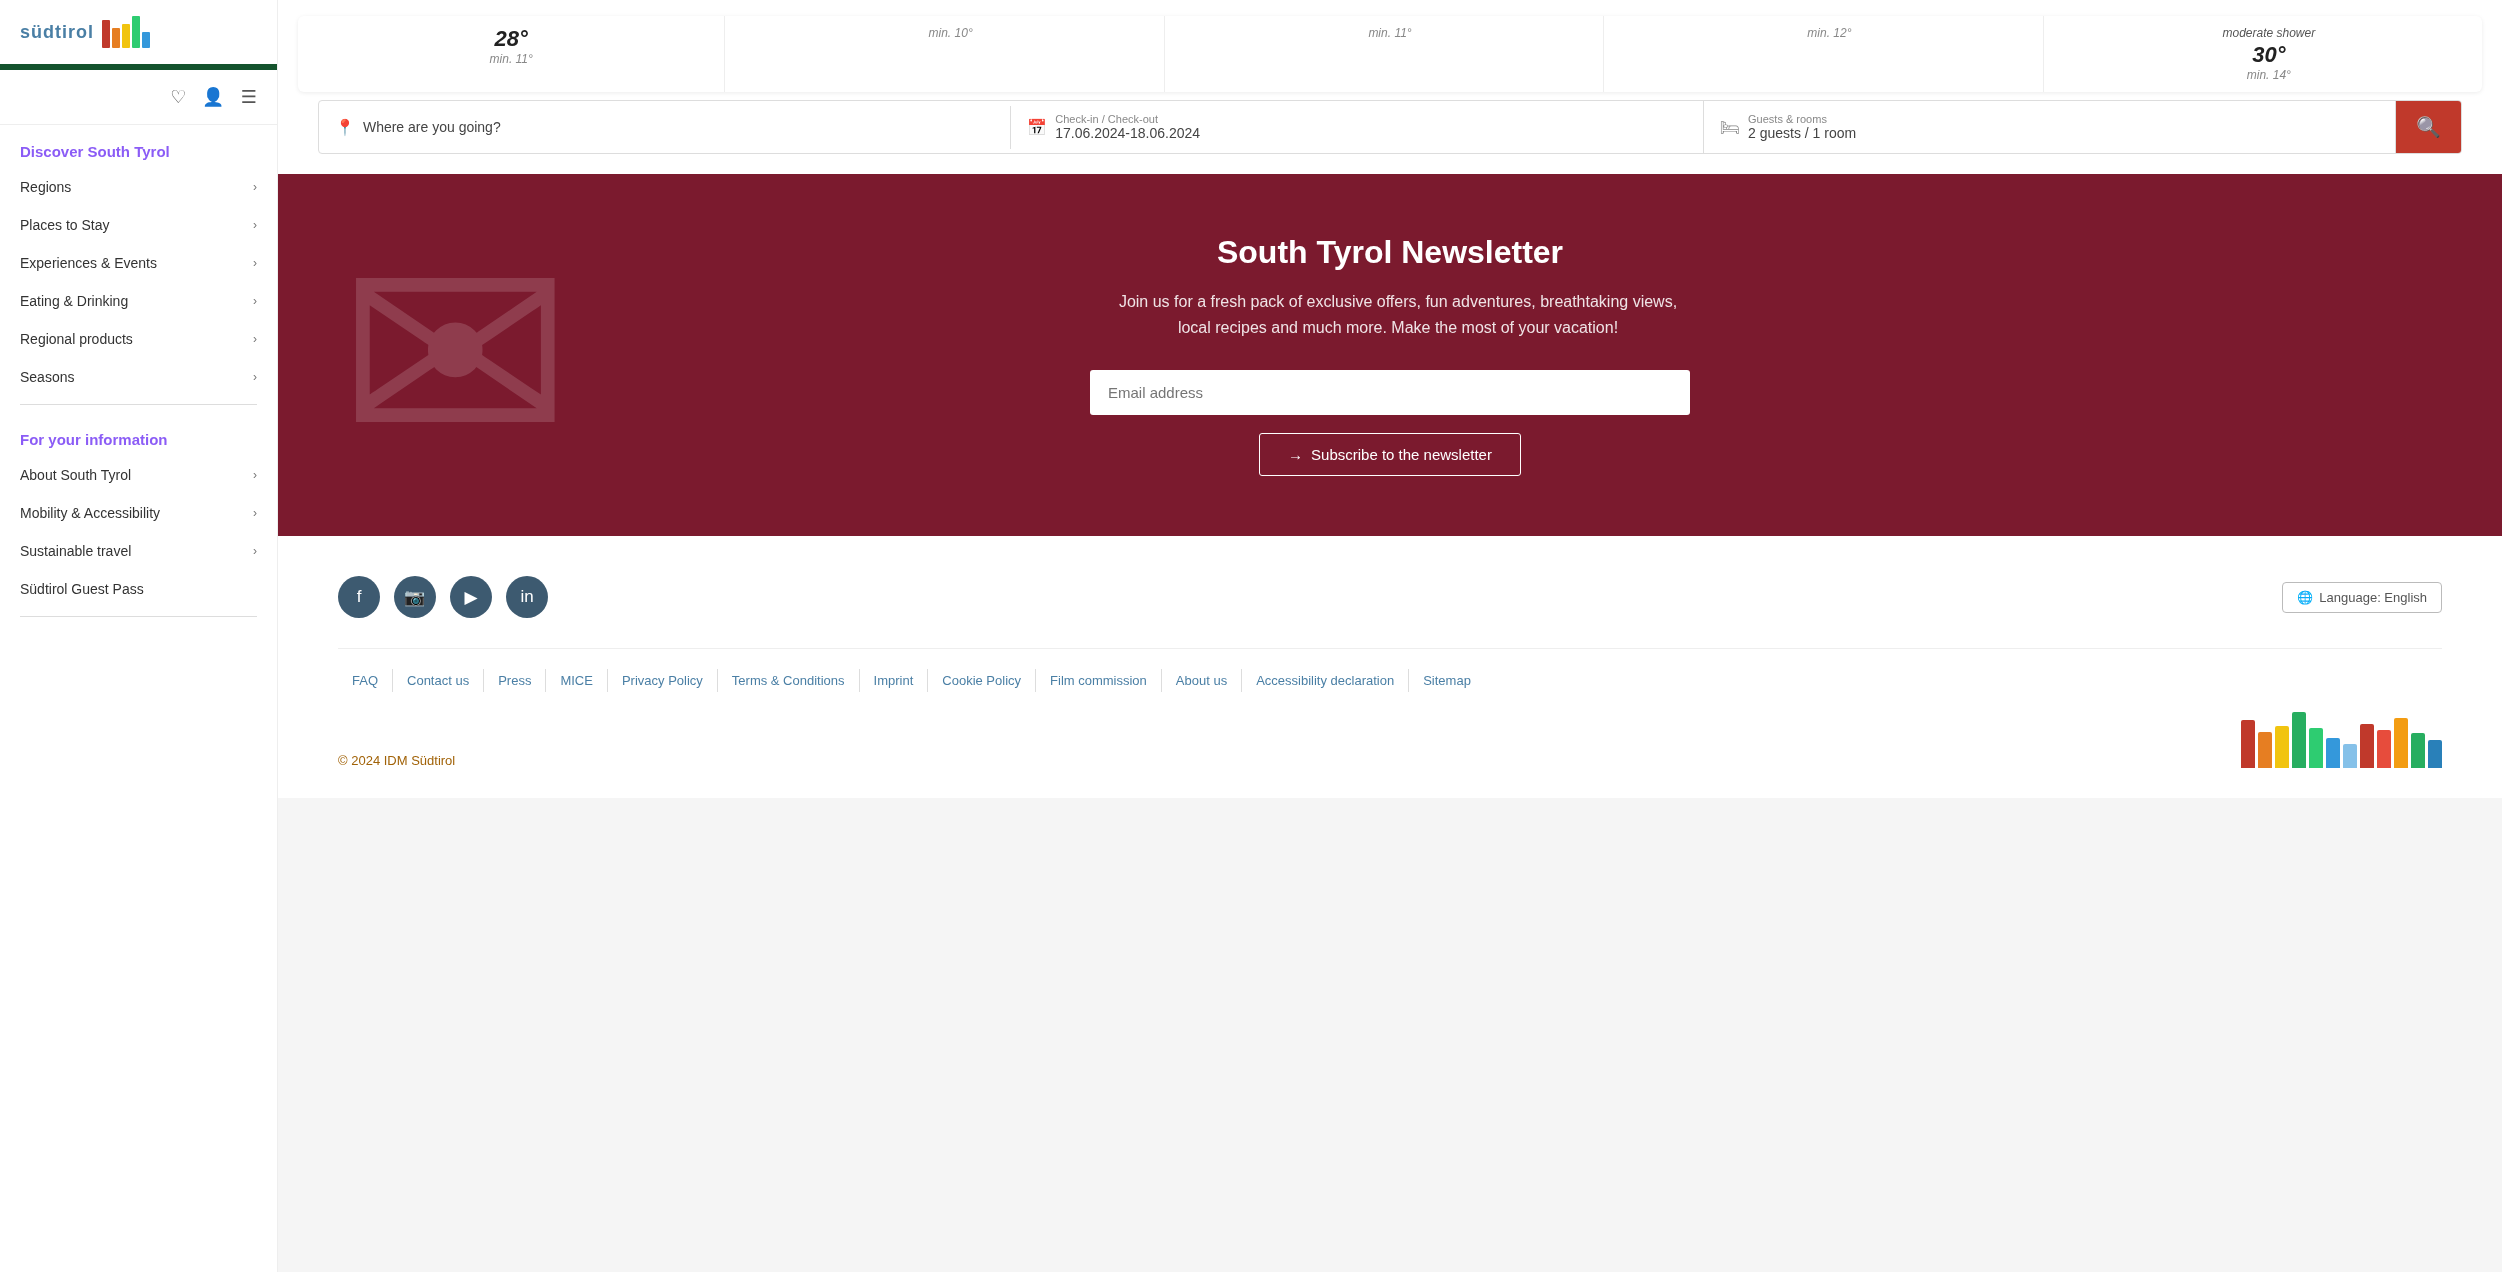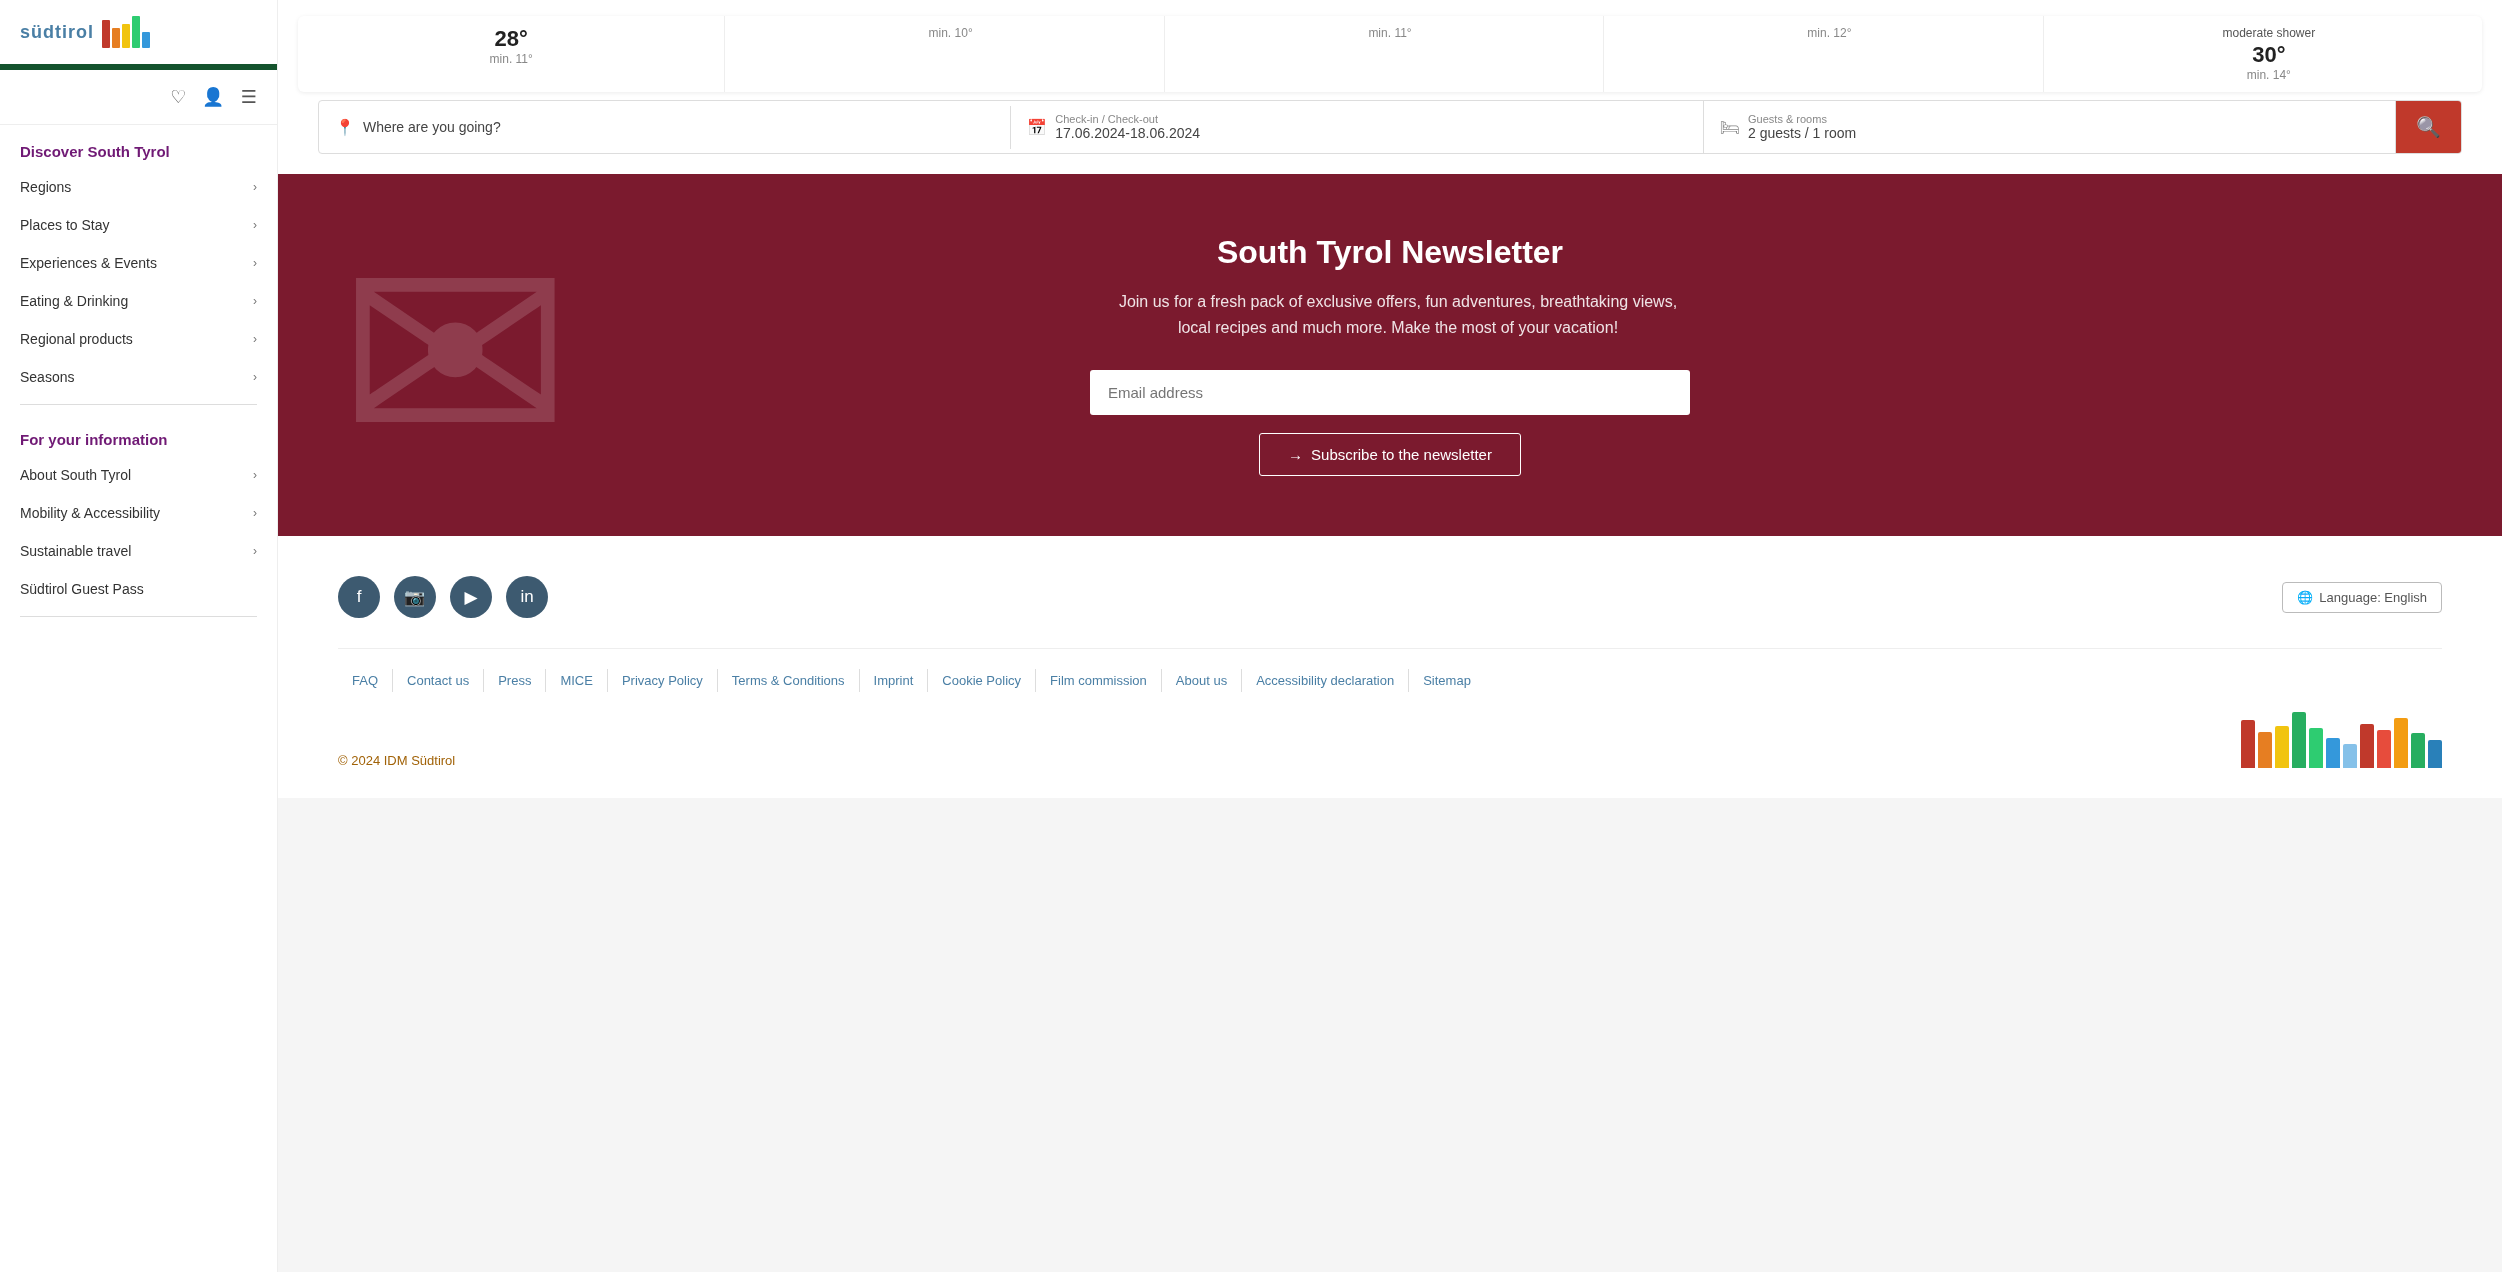--- a/index.html
+++ b/index.html
@@ -49,21 +49,21 @@
       border-bottom: 1px solid #eee;
     }
     .sidebar-icon-btn {
       background: none;
       border: none;
       cursor: pointer;
       color: #555;
       font-size: 18px;
     }
     .sidebar-section-title {
-      color: #701a75;
+      color: #8b5cf6;
       font-weight: bold;
       font-size: 15px;
       padding: 18px 20px 8px 20px;
     }
     .sidebar-item {
       display: flex;
       justify-content: space-between;
       align-items: center;
       padding: 11px 20px;
       cursor: pointer;
@@ -84,20 +84,21 @@
       min-height: 100vh;
     }
     .weather-strip {
       display: flex;
       gap: 12px;
       background: #fff;
       border-radius: 6px;
       overflow: hidden;
       box-shadow: 0 1px 4px rgba(0,0,0,0.08);
       margin: 8px 0;
+      font-style: italic;
     }
     .weather-card {
       flex: 1;
       padding: 10px 14px;
       border-right: 1px solid #eee;
       text-align: center;
       min-width: 120px;
     }
     .weather-card:last-child { border-right: none; }
     .weather-temp-main { font-size: 22px; font-weight: bold; color: #222; }

